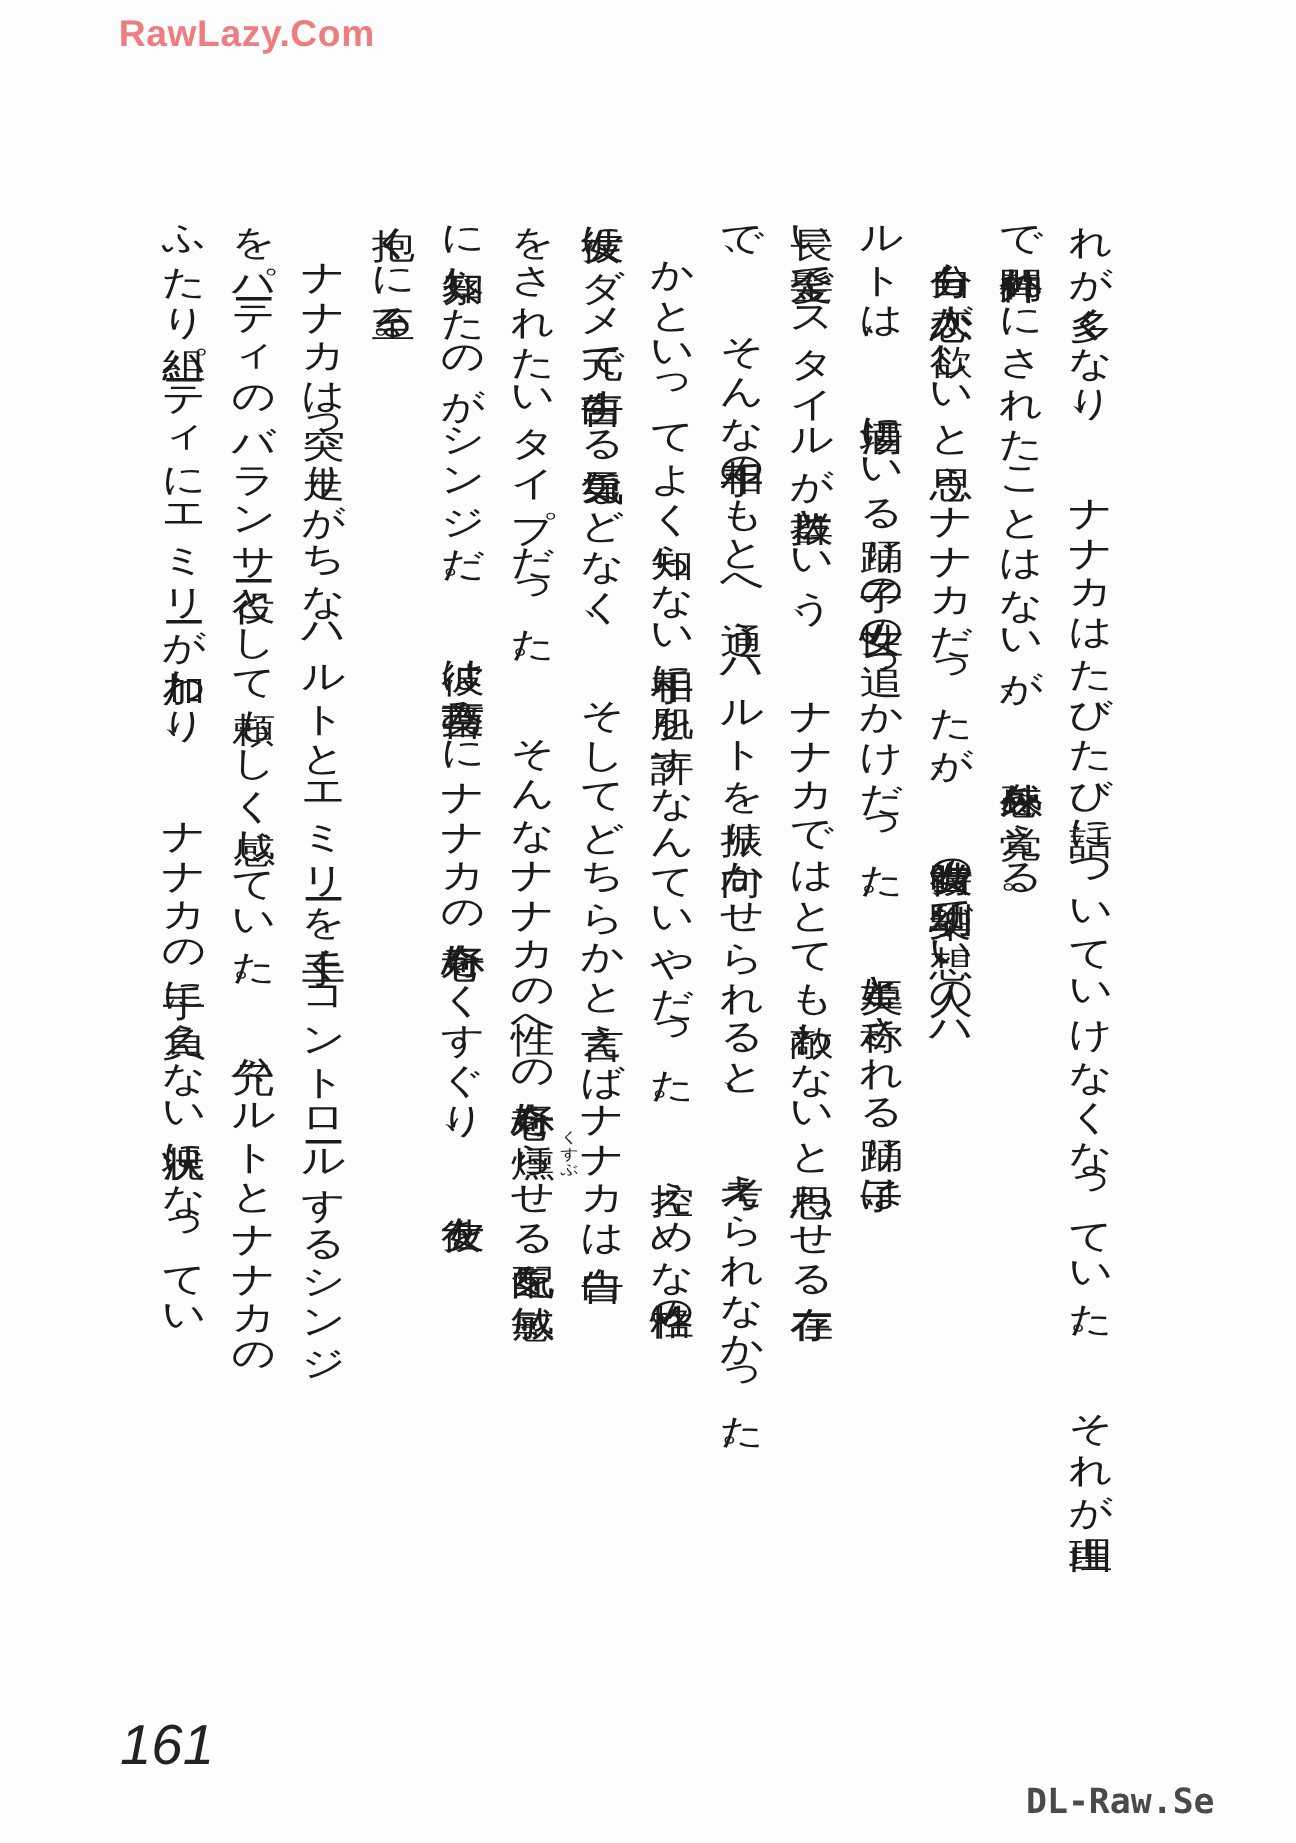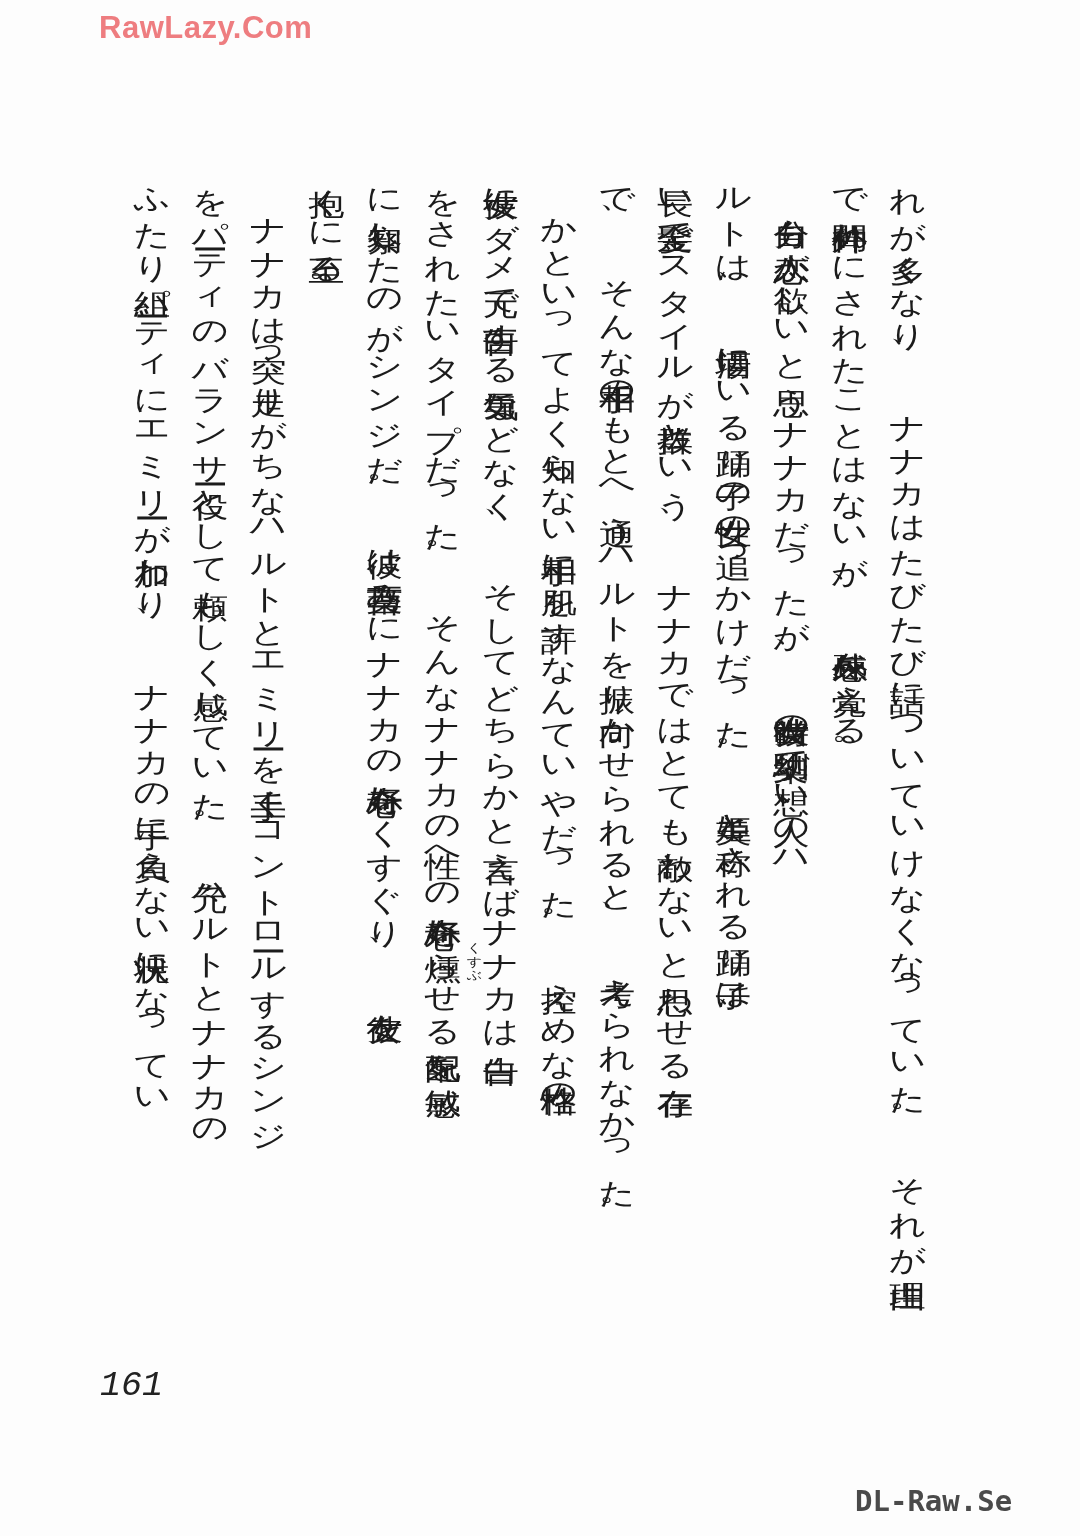--- a/index.html
+++ b/index.html
@@ -51,24 +51,24 @@
     top: 2px;
     right: -15px;
     font-size: 12px;
     line-height: 1;
     letter-spacing: 0;
     color: var(--text-color, #1b1b1b);
   }
   .page-number {
     position: absolute;
     left: 100px;
-    top: 1366px;
-    font-family: Liberation Mono, monospace;
+    top: 1426px;
+    font-family: Liberation Sans, sans-serif;
     font-style: italic;
-    font-size: 35px;
+    font-size: 47px;
     color: #222222;
   }
   .bottom-logo {
     position: absolute;
     left: 833px;
     top: 1484px;
     font-family: "DejaVu Sans Mono", "Liberation Mono", monospace;
     font-weight: bold;
     font-size: 29px;
     color: var(--bottom-logo-color, #4a4a4a);

